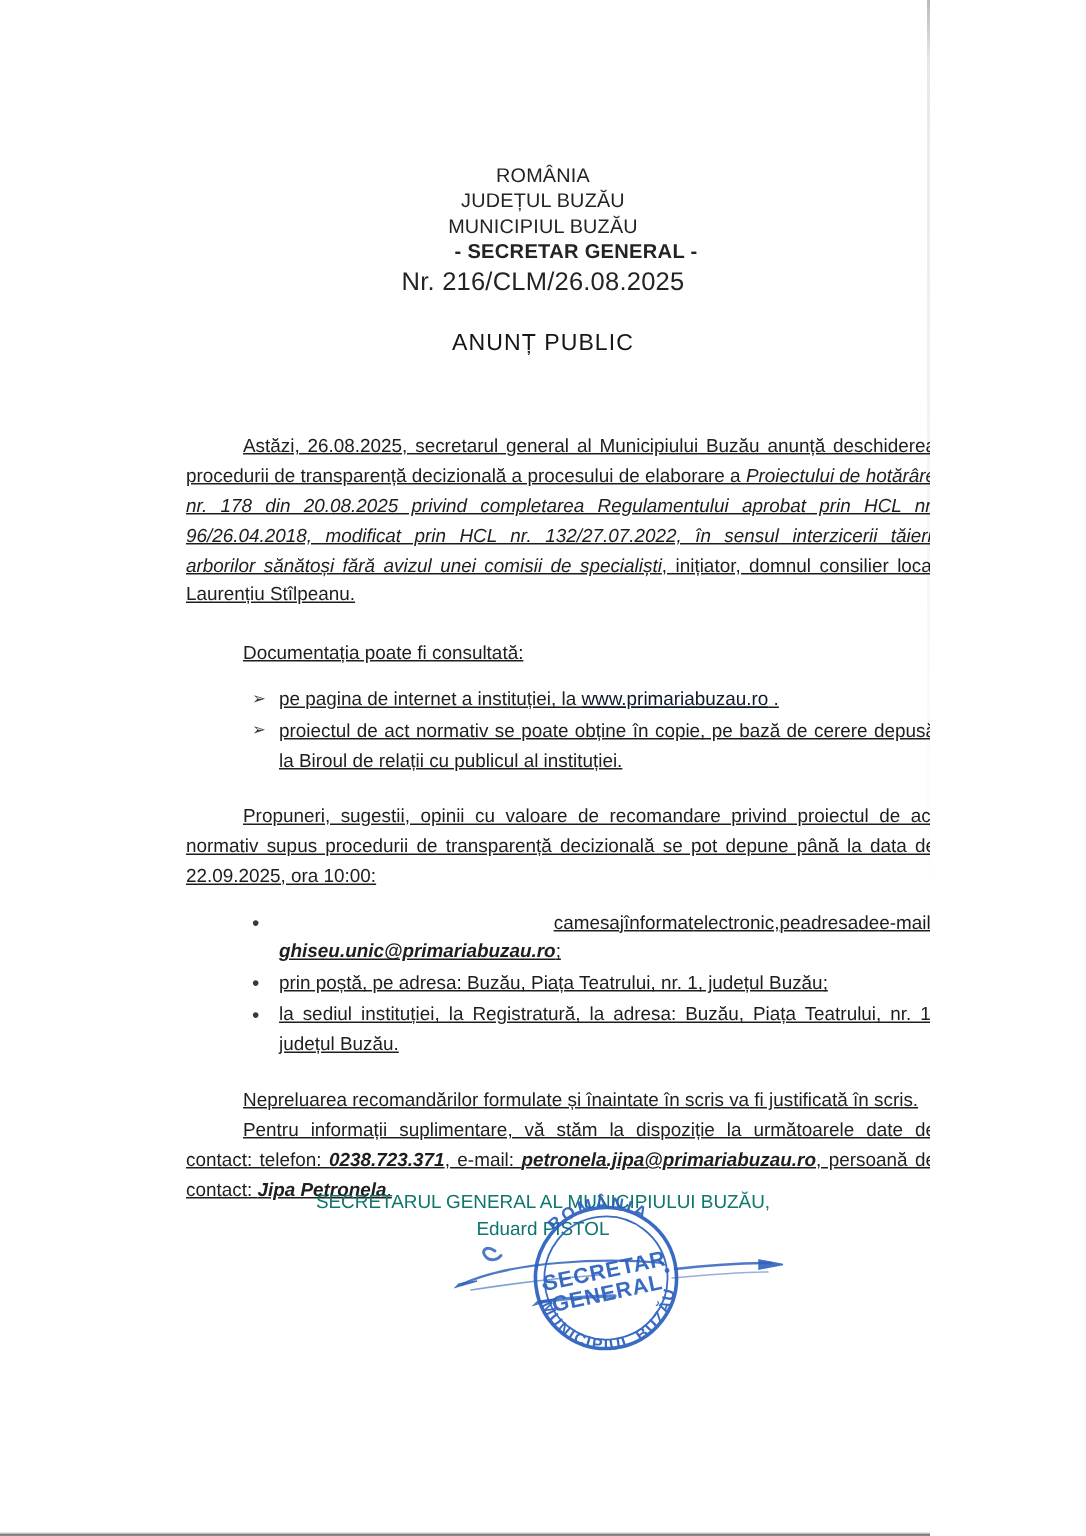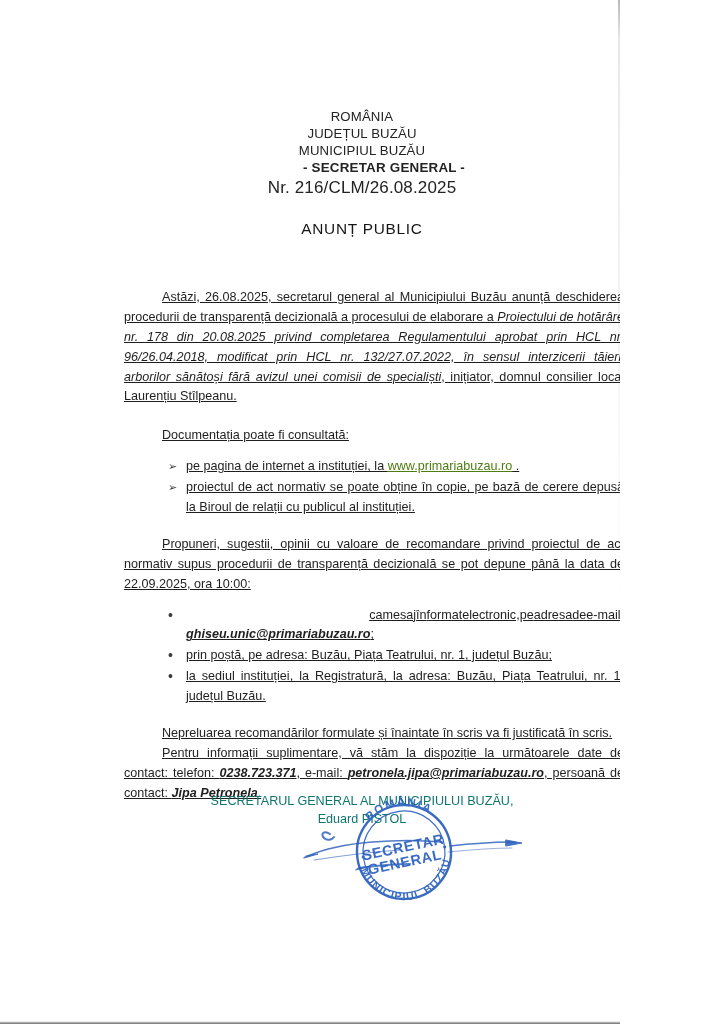--- a/index.html
+++ b/index.html
@@ -94,21 +94,21 @@
   }
   .gap-sm { height: 11px; }
   .gap-md { height: 16px; }
   .gap-lg { height: 19px; }
 
   .italic { font-style: italic; }
   .bolditalic { font-style: italic; font-weight: bold; }
   .bold { font-weight: bold; }
 
   a.link {
-    color: #4d7c0f;
+    color: #0f172a;
     text-decoration: underline;
   }
 
   
   ul.lst {
     list-style: none;
     margin: 0;
     padding: 0;
   }
   ul.lst > li {

